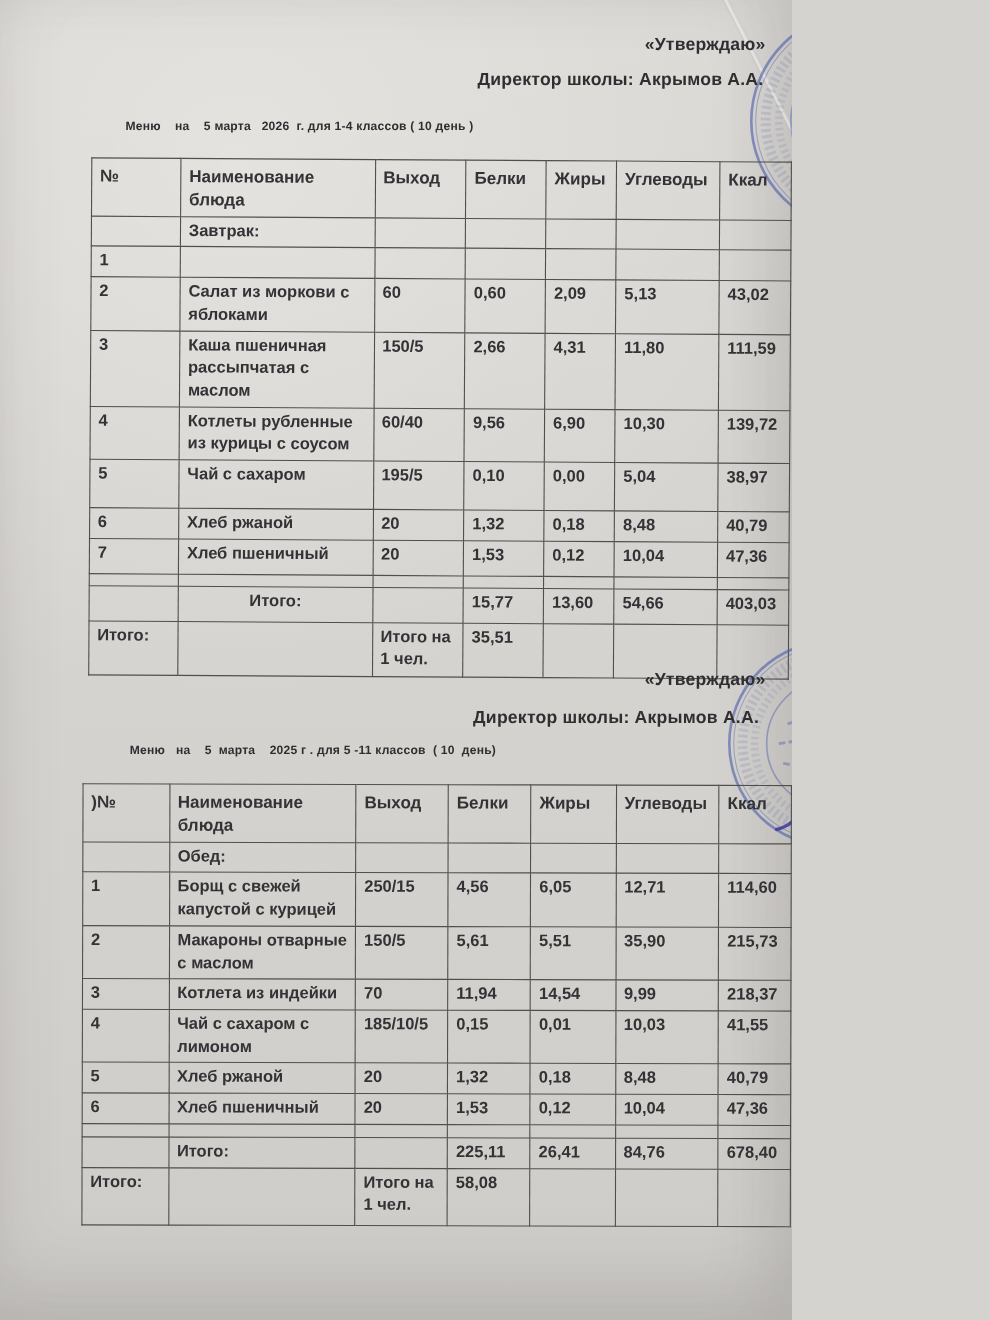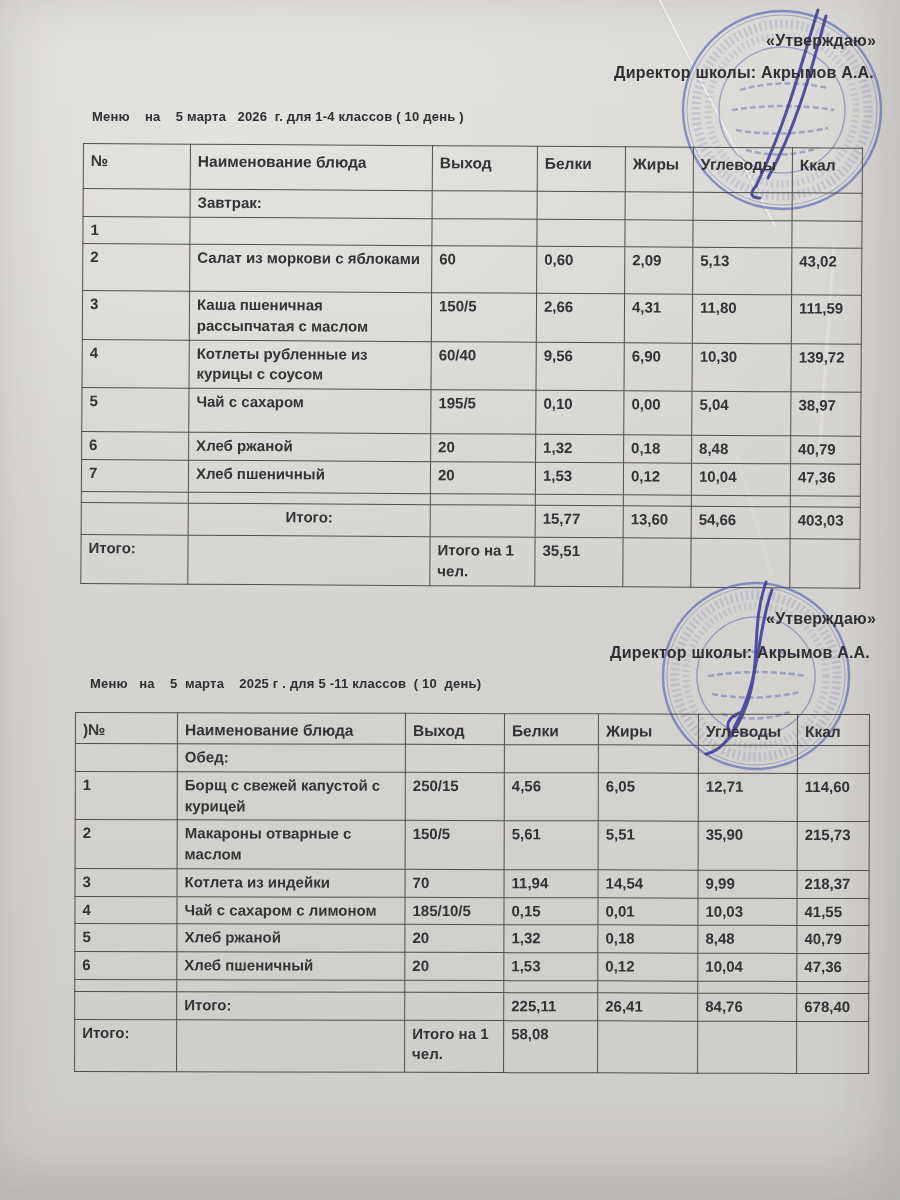--- a/index.html
+++ b/index.html
@@ -3,29 +3,29 @@
 <meta charset="utf-8">
 <style>
   html,body{margin:0;padding:0;}
   body{
     width:900px;height:1200px;overflow:hidden;
     font-family:"Liberation Sans","DejaVu Sans",sans-serif;
     color:#333235;
     background:#d5d3cf;
   }
   #paper{
-    position:relative;width:900px;height:1200px;overflow:hidden;
+    position:relative;width:720px;height:1200px;overflow:hidden;
     background:
       radial-gradient(120% 70% at 30% 12%, rgba(255,255,255,.28), rgba(255,255,255,0) 60%),
       linear-gradient(180deg,#dbd9d5 0%,#d7d5d1 35%,#d3d1cd 70%,#ceccc8 100%);
     box-shadow: inset 0 -40px 60px rgba(90,88,84,.14), inset -30px 0 50px rgba(90,88,84,.10);
   }
   .txt{position:absolute;white-space:pre;font-weight:600;font-size:16px;color:#2f2e31;letter-spacing:.2px;}
   .approval{text-align:right;}
-  .menu-title{font-size:13px;}
+  .menu-title{font-size:11px;margin-left:22px;}
   table{
     position:absolute;border-collapse:collapse;table-layout:fixed;
     background:transparent;
   }
   th,td{
     border:1px solid #504f4c;
     vertical-align:top;
     padding:3px 7px;
     font-size:15px;
     color:#333235;
@@ -225,21 +225,21 @@
   </svg>
   <svg class="signature" style="left:650px;top:572px;" width="170" height="205" viewBox="0 0 170 205">
     <g fill="none" stroke="#3e3c99" stroke-width="3" stroke-linecap="round" opacity="0.88">
       <path d="M116,10 C98,62 116,100 88,152 q-14,26 -32,30"></path>
       <path d="M122,18 C106,62 112,104 84,156"></path>
       <path d="M92,140 q-22,8 -10,24"></path>
     </g>
   </svg>
   <div class="txt approval" style="right:24px;top:610px;">«Утверждаю»</div>
   <div class="txt approval" style="right:30px;top:644px;">Директор школы: Акрымов А.А.</div>
-  <div class="txt menu-title" style="left:90px;top:676px;">Меню   на    5  марта    2025 г . для 5 -11 классов  ( 10  день)</div>
+  <div class="txt menu-title" style="left:96px;top:676px;">Меню   на    5  марта    2025 г . для 5 -11 классов  ( 10  день)</div>
   <table class="table-2">
       <colgroup>
         <col style="width: 102px;">
         <col style="width: 228px;">
         <col style="width: 99px;">
         <col style="width: 94px;">
         <col style="width: 100px;">
         <col style="width: 99px;">
         <col style="width: 72px;">
       </colgroup>

